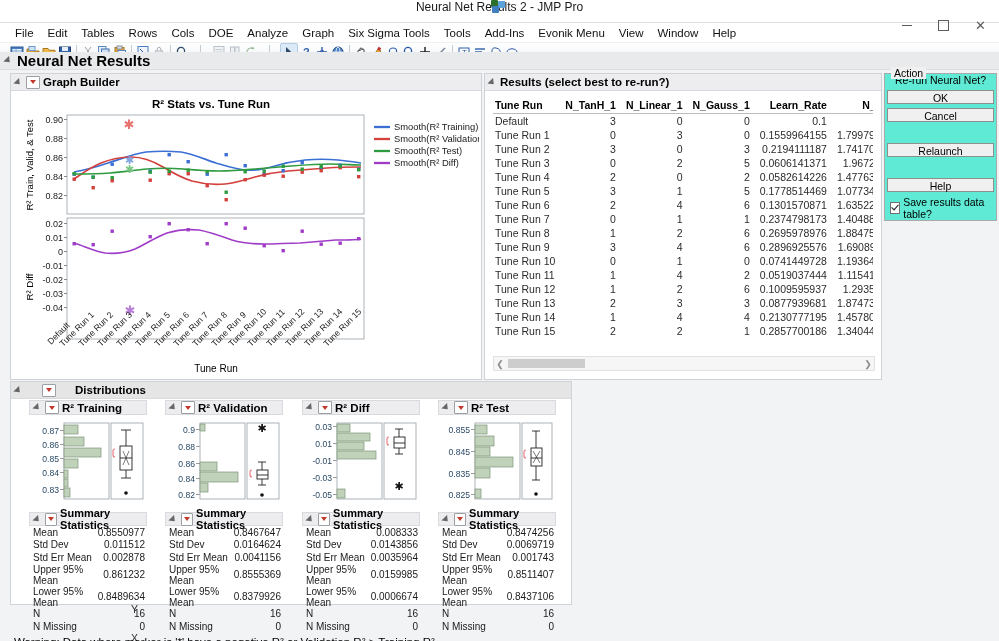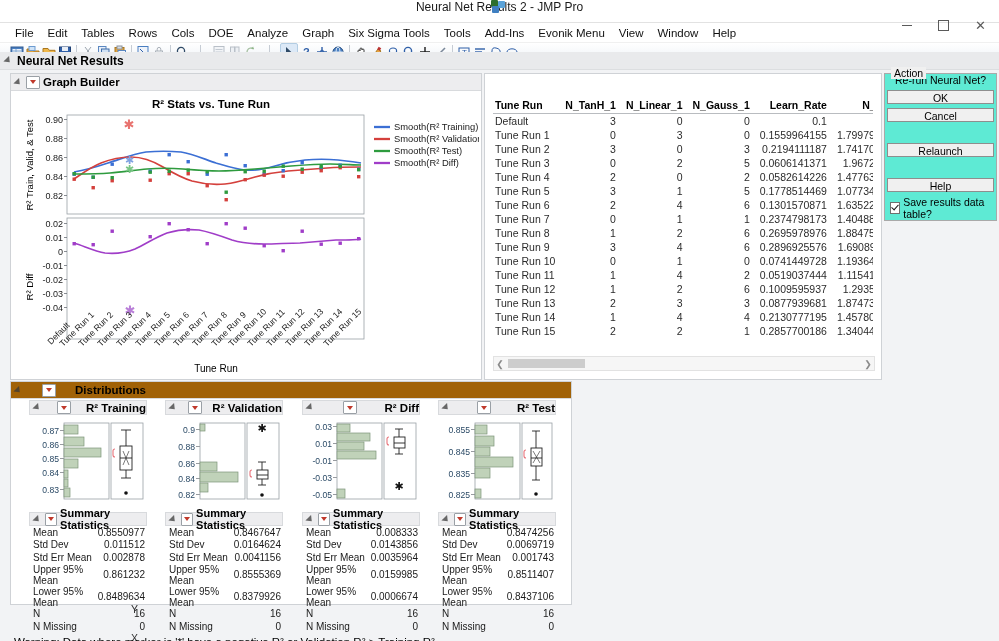--- a/index.html
+++ b/index.html
@@ -40,21 +40,21 @@
 
   
   .report{position:absolute;left:0;top:52px;width:999px;height:589px;background:#f2f3f5;overflow:hidden;}
   .tri{width:0;height:0;border-left:4px solid transparent;border-right:4px solid transparent;border-top:5px solid #3a3a3a;opacity:.75;transform:rotate(-45deg);margin-right:1px;}
   .reddrop{width:12px;height:11px;background:#fff;border:1px solid #9aa0a6;display:flex;align-items:center;justify-content:center;border-radius:1px;}
   .reddrop i{width:0;height:0;border-left:3px solid transparent;border-right:3px solid transparent;border-top:4px solid #c0392b;}
 
   
   .top-strip{position:absolute;left:0;top:0;width:999px;height:17px;background:#e9eaec;border-bottom:1px solid #dcdee0;display:flex;align-items:center;padding-left:4px;}
   .top-strip .tri{border-top-color:#3a3a3a;}
-  .top-strip .lbl{font-weight:bold;font-size:12px;margin-left:4px;}
+  .top-strip .lbl{font-weight:bold;font-size:15px;margin-left:4px;}
 
   
   .gb{position:absolute;left:10px;top:21px;width:470px;height:305px;background:#fff;border:1px solid #cfd2d6;}
   .gb-hd{height:16px;background:#ededef;border-bottom:1px solid #d8dadd;display:flex;align-items:center;padding-left:3px;gap:3px;}
   .gb-hd .lbl{font-weight:bold;font-size:11.5px;}
   .plot-wrap{position:relative;width:468px;height:262px;}
 
   
   .res{position:absolute;left:484px;top:21px;width:396px;height:305px;background:#fff;border:1px solid #cfd2d6;}
   .res-hd{height:16px;background:#ededef;border-bottom:1px solid #d8dadd;display:flex;align-items:center;padding-left:3px;gap:3px;}
@@ -74,24 +74,24 @@
   .action{position:absolute;left:884px;top:21px;width:111px;height:146px;background:#5eead4;border:1px solid #a9a9a9;}
   .action .legend{position:absolute;left:6px;top:-7px;background:#f0f0f0;padding:0 3px;font-size:10.5px;}
   .action .q{text-align:center;font-size:10.5px;}
   .abtn{display:block;margin:4px auto 0;width:107px;height:14px;background:#f0f0f0;border:1px solid #8e8e8e;font-size:10.5px;line-height:12px;text-align:center;font-family:Liberation Sans, sans-serif;color:#000;cursor:default;}
   .chkrow{display:flex;align-items:center;gap:3px;margin:4px 0 0 5px;font-size:10.5px;}
   .chkbox{width:10px;height:10px;border:1px solid #6f6f6f;background:#fff;position:relative;}
   .chkbox.on:after{content:"";position:absolute;left:2px;top:0px;width:3px;height:6px;border:solid #1a1a1a;border-width:0 1.5px 1.5px 0;transform:rotate(42deg);}
 
   
   .dist{position:absolute;left:10px;top:329px;width:560px;height:222px;background:#fff;border:1px solid #cfd2d6;}
-  .dist-hd{height:16px;background:#a16207;border-bottom:1px solid #d8dadd;display:flex;align-items:center;padding-left:3px;gap:19px;}
+  .dist-hd{height:16px;background:#e5e5e5;border-bottom:1px solid #d8dadd;display:flex;align-items:center;padding-left:3px;gap:19px;}
   .dist-hd .lbl{font-weight:bold;font-size:11.5px;}
   .dpanel{position:absolute;top:18px;width:133px;}
-  .dp-hd{height:15px;background:#ededef;border:1px solid #d8dadd;display:flex;align-items:center;padding-left:3px;gap:3px;margin-left:10px;width:118px;box-sizing:border-box;justify-content:space-between;}
+  .dp-hd{height:15px;background:#ededef;border:1px solid #d8dadd;display:flex;align-items:center;padding-left:3px;gap:3px;margin-left:10px;width:118px;box-sizing:border-box;}
   .dp-hd .lbl{font-weight:bold;font-size:11.5px;}
   .ss-hd{height:14px;background:#ededef;border:1px solid #d8dadd;display:flex;align-items:center;padding-left:3px;gap:3px;margin-left:10px;width:118px;box-sizing:border-box;}
   .ss-hd .lbl{font-weight:bold;font-size:11px;}
   table.ss{border-collapse:collapse;font-size:10px;margin-left:14px;width:112px;}
   table.ss td{padding:0;height:12.5px;color:#1a1a1a;margin-top:32px;}
   table.ss td.v{text-align:right;}
 
   
   .foot{position:absolute;left:0;top:551px;width:999px;height:90px;}
   .ylab{position:absolute;font-size:10.5px;color:#333;}
@@ -505,20 +505,24 @@
           <line x1="363" y1="60" x2="379" y2="60" stroke="#2e9b3e" stroke-width="2.3"></line>
           <text x="383" y="63">Smooth(R² Test)</text>
           <line x1="363" y1="72" x2="379" y2="72" stroke="#a03dc8" stroke-width="2.3"></line>
           <text x="383" y="75">Smooth(R² Diff)</text>
         </g>
       </svg>
     </div>
   </div>
 
   <div class="res">
+    <div class="res-hd">
+      <span class="tri"></span>
+      <span class="lbl">Results (select best to re-run?)</span>
+    </div>
     <div class="tbl-clip">
       <table class="rt">
         <thead>
           <tr>
             <th class="first">Tune Run</th>
             <th>N_TanH_1</th>
             <th>N_Linear_1</th>
             <th>N_Gauss_1</th>
             <th>Learn_Rate</th>
             <th>N_Tours</th>

